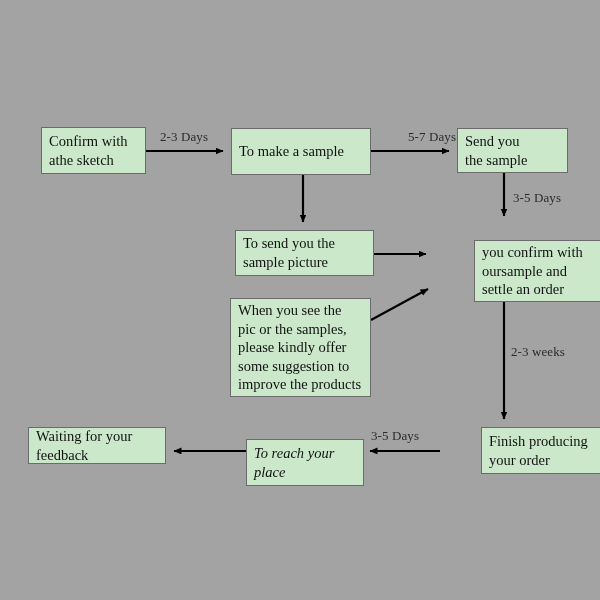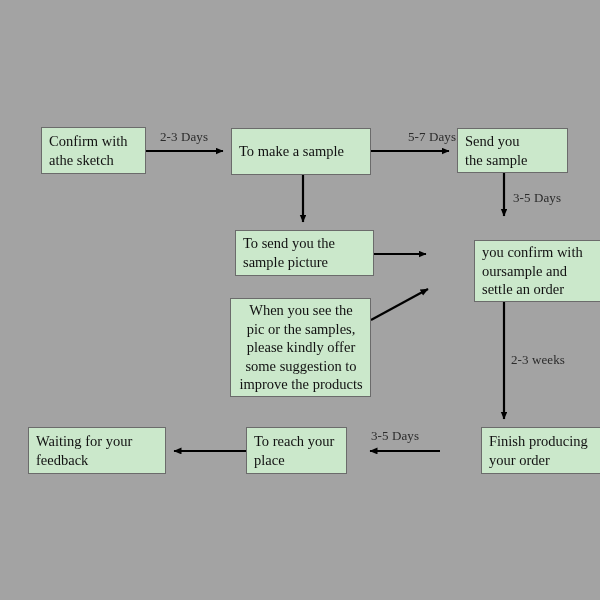--- a/index.html
+++ b/index.html
@@ -112,46 +112,46 @@
     <span>To send you the
 sample picture</span>
   </div>
 
   <div class="node" style="left:434px; top:240px; width:140px; height:62px;margin-left:40px;">
     <span>you confirm with
 oursample and
 settle an order</span>
   </div>
 
-  <div class="node" style="left:230px; top:298px; width:141px; height:99px;text-align:center;">
+  <div class="node" style="left:230px; top:298px; width:141px; height:99px;">
     <span>When you see the
 pic or the samples,
 please kindly offer
 some suggestion to
 improve the products</span>
   </div>
 
   <div class="node" style="left:440px; top:427px; width:134px; height:47px;margin-left:41px;">
     <span>Finish producing
 your order</span>
   </div>
 
-  <div class="node" style="left:246px; top:427px; width:101px; height:47px;">
+  <div class="node" style="left:246px; top:439px; width:118px; height:47px;font-style:italic;">
     <span>To reach your
 place</span>
   </div>
 
-  <div class="node" style="left:28px; top:427px; width:138px; height:47px;">
+  <div class="node" style="left:28px; top:427px; width:138px; height:37px;">
     <span>Waiting for your
 feedback</span>
   </div>
 
   <div class="edge-label" style="left:160px; top:129px;">2-3 Days</div>
 
   <div class="edge-label" style="left:386px; top:129px;margin-left:22px;">5-7 Days</div>
 
   <div class="edge-label" style="left:513px; top:190px;">3-5 Days</div>
 
-  <div class="edge-label" style="left:511px; top:344px;margin-top:8px;">2-3 weeks</div>
+  <div class="edge-label" style="left:511px; top:344px;">2-3 weeks</div>
 
   <div class="edge-label" style="left:371px; top:428px;">3-5 Days</div>
 
 </div>
 
 </body></html>

